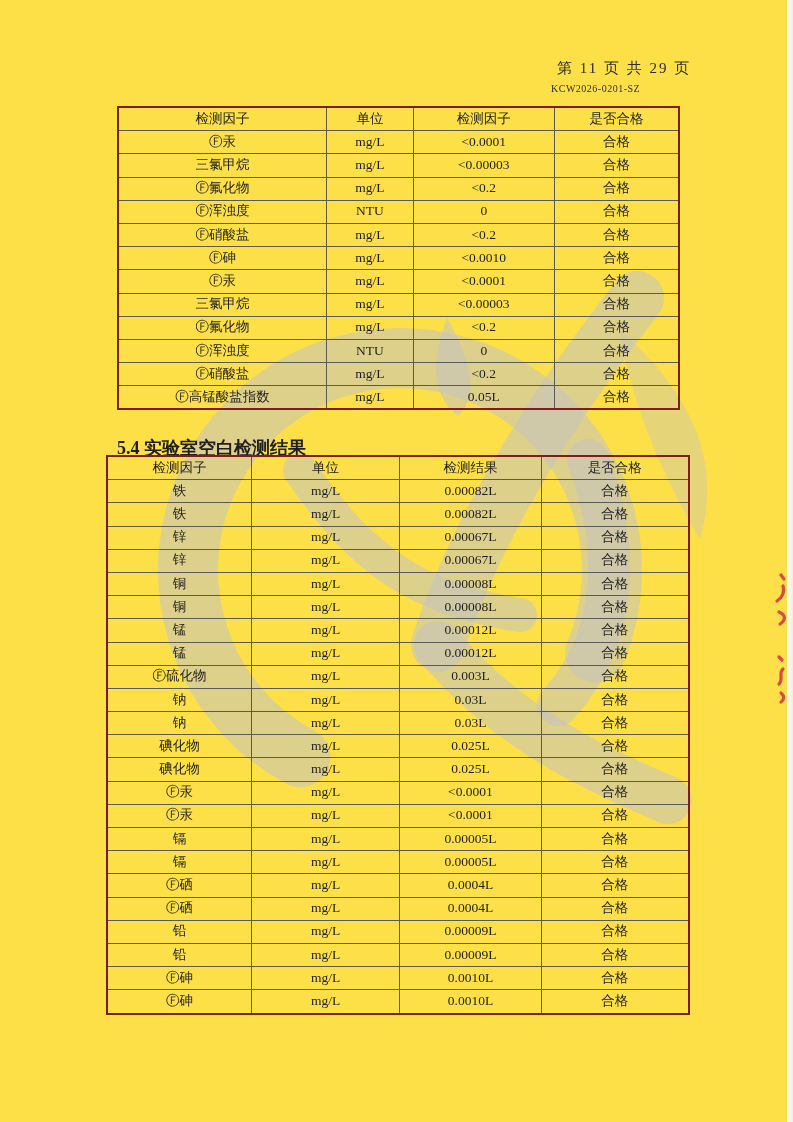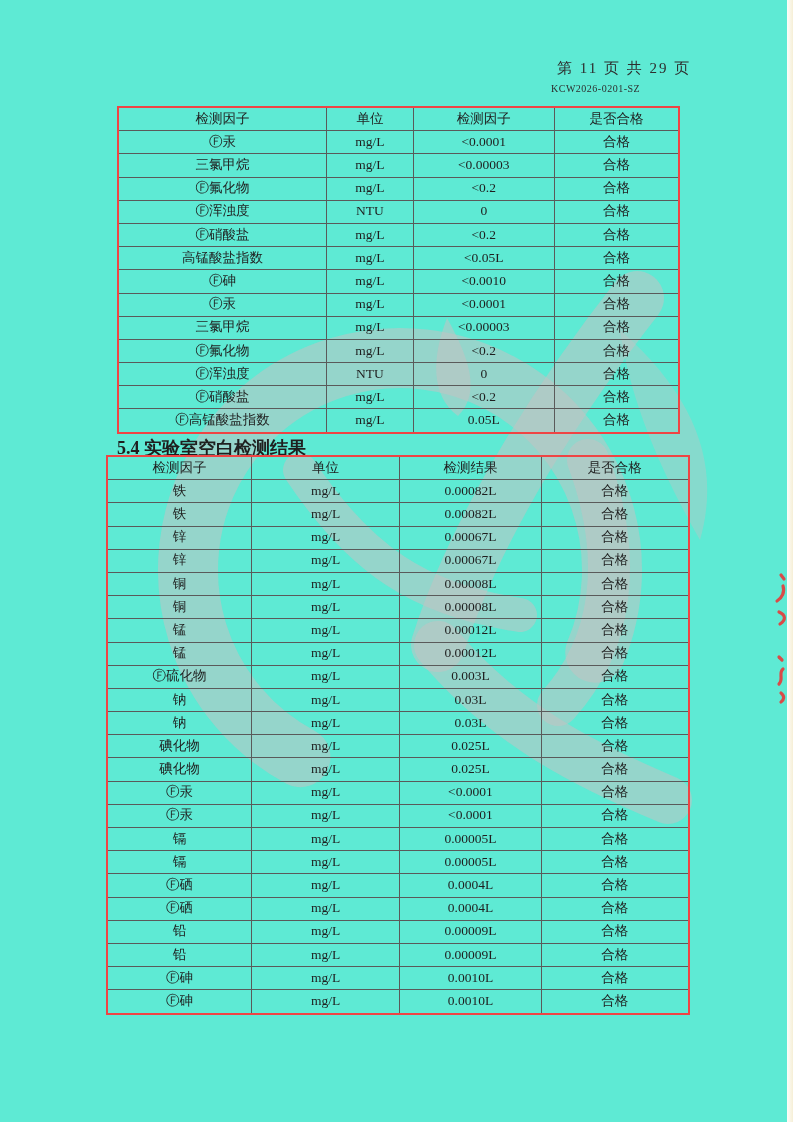--- a/index.html
+++ b/index.html
@@ -1,19 +1,19 @@
 <!DOCTYPE html>
 <html><head>
 <meta charset="utf-8">
 <style>
   html,body{margin:0;padding:0;background:#e9e9e9;}
   .page{
     position:relative;
     width:793px;height:1122px;
-    background:#5eead4;
+    background:#fde047;
     overflow:hidden;
     font-family:"Liberation Serif","DejaVu Serif",serif;
     color:#262626;
   }
   
   .edge-right{
     position:absolute;right:0;top:0;width:6px;height:1122px;
     background:linear-gradient(to left,#f6efd6,#fdfdfb);
     z-index:0;
   }
@@ -54,21 +54,21 @@
     vertical-align:middle;
     font-size:13.5px;
     font-weight:normal;
     padding:0 2px;
     height:22.2px;
     line-height:1.1;
     color:#1f1f1f;
     overflow:hidden;
     white-space:nowrap;
   }
-  table.scan{border:2px solid #ef4444;}
+  table.scan{border:2px solid #7f1d1d;}
   #table1{left:117px;top:106px;width:563px;}
   #table2{left:106px;top:455px;width:584px;}
   .watermark{
     position:absolute;left:0;top:0;z-index:1;pointer-events:none;
   }
   .redmarks{
     position:absolute;right:0;top:0;z-index:3;pointer-events:none;
   }
 </style>
 </head>
@@ -135,26 +135,20 @@
           <td>0</td>
           <td>合格</td>
         </tr>
         <tr>
           <td>Ⓕ硝酸盐</td>
           <td>mg/L</td>
           <td>&lt;0.2</td>
           <td>合格</td>
         </tr>
         <tr>
-          <td>高锰酸盐指数</td>
-          <td>mg/L</td>
-          <td>&lt;0.05L</td>
-          <td>合格</td>
-        </tr>
-        <tr>
           <td>Ⓕ砷</td>
           <td>mg/L</td>
           <td>&lt;0.0010</td>
           <td>合格</td>
         </tr>
         <tr>
           <td>Ⓕ汞</td>
           <td>mg/L</td>
           <td>&lt;0.0001</td>
           <td>合格</td>

